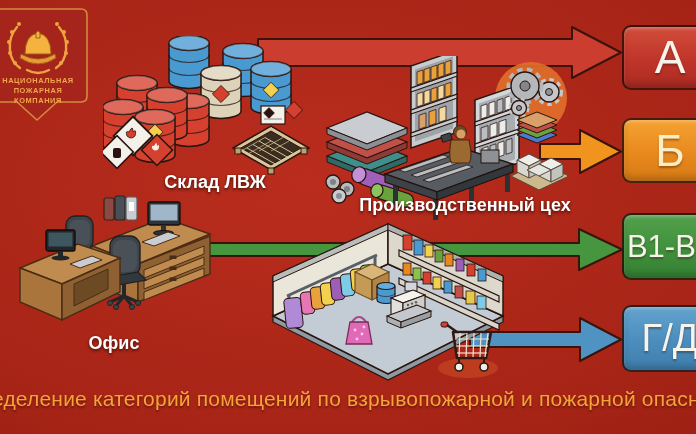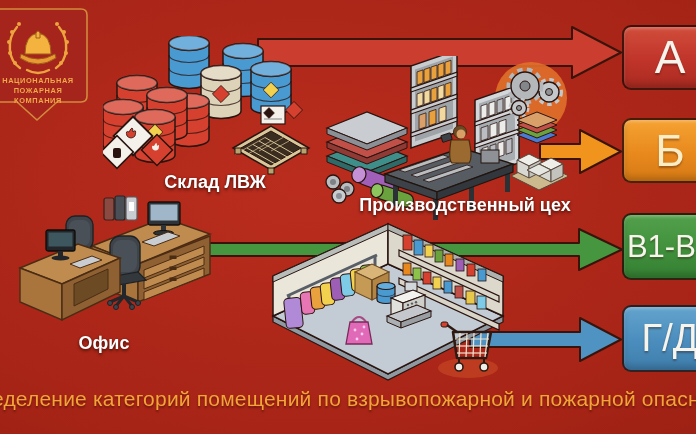--- a/index.html
+++ b/index.html
@@ -428,21 +428,21 @@
       </g>
       <line x1="14" y1="36" x2="14" y2="42" stroke="#2e1a12" stroke-width="2"></line>
       <line x1="39" y1="36" x2="39" y2="42" stroke="#2e1a12" stroke-width="2"></line>
       <circle cx="14" cy="45" r="4" fill="#efefe9" stroke="#2e1a12" stroke-width="1.6"></circle>
       <circle cx="39" cy="45" r="4" fill="#efefe9" stroke="#2e1a12" stroke-width="1.6"></circle>
     </g>
   </svg>
 
   <div class="scene-label" style="left:215px;top:172px;z-index:3">Склад ЛВЖ</div>
   <div class="scene-label" style="left:465px;top:195px;z-index:3">Производственный цех</div>
-  <div class="scene-label" style="left:104px;top:333px;z-index:3">Офис</div>
+  <div class="scene-label" style="left:114px;top:333px;z-index:3">Офис</div>
 
   <div class="cat-box cat-a" style="z-index:4">А</div>
   <div class="cat-box cat-b" style="z-index:4">Б</div>
   <div class="cat-box cat-v" style="z-index:4">В1-В4</div>
   <div class="cat-box cat-g" style="z-index:4">Г/Д</div>
 
   <div class="footer-title" style="z-index:4">Определение категорий помещений по взрывопожарной и пожарной опасности</div>
 
 </div>
 

